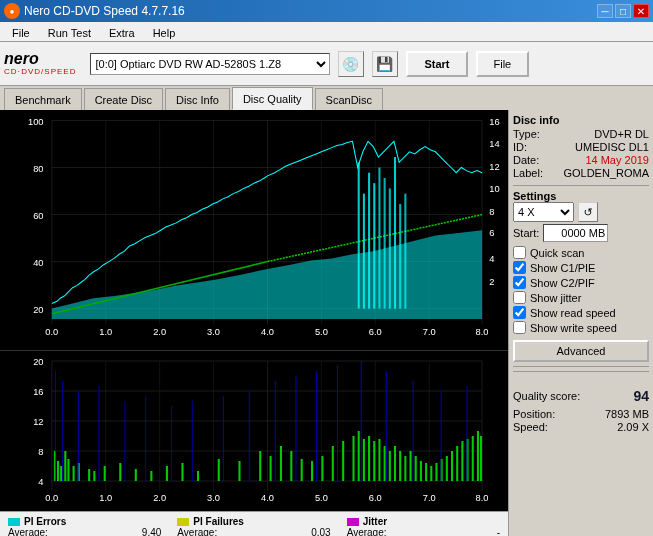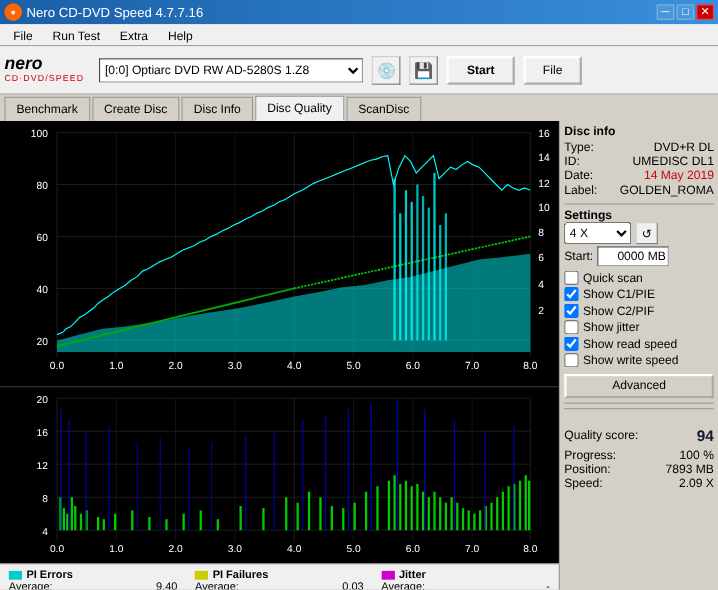--- a/index.html
+++ b/index.html
@@ -412,24 +412,20 @@
       
       
       <div class="score-row">
         <span>Quality score:</span>
         <span class="score-value">94</span>
       </div>
       
       
       <div class="progress-section">
         <div class="progress-row">
-          <span>Progress:</span>
-          <span>100 %</span>
-        </div>
-        <div class="progress-row">
           <span>Position:</span>
           <span>7893 MB</span>
         </div>
         <div class="progress-row">
           <span>Speed:</span>
           <span>2.09 X</span>
         </div>
       </div>
     </div>
   </div>

